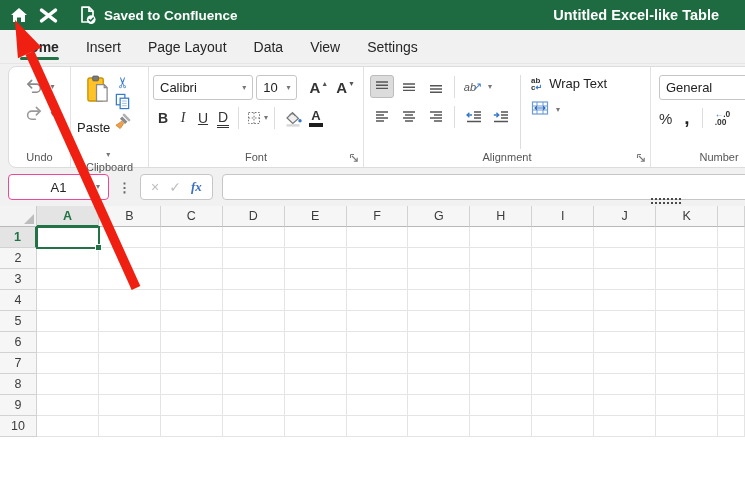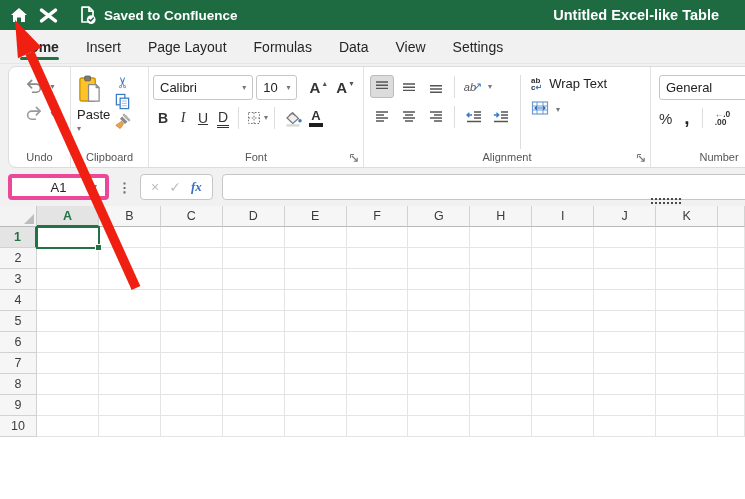--- a/index.html
+++ b/index.html
@@ -35,21 +35,21 @@
   .launcher{ position:absolute; right:4px; bottom:4px; cursor:pointer; display:flex; }
   .caret{ color:#777; font-size:8px; line-height:1; cursor:pointer; }
   .vsep{ width:1px; background:#ddd; align-self:center; }
 
   .g-undo{ width:62px; }
   .undo-col{ display:flex; flex-direction:column; gap:12px; margin:6px auto 0; }
   .ibtn{ display:flex; align-items:center; gap:6px; cursor:pointer; }
 
   .g-clip{ width:78px; }
   .clip-body{ display:flex; gap:4px; padding-left:6px; }
-  .paste{ display:flex; flex-direction:column; align-items:flex-start; gap:3px; font-size:13px;
+  .paste{ display:flex; flex-direction:column; align-items:flex-end; gap:16px; font-size:13px;
           color:#222; cursor:pointer; margin-top:2px; }
   .clip-col{ display:flex; flex-direction:column; gap:3px; align-items:center; margin-top:2px; }
   .clip-col>span{ cursor:pointer; display:flex; }
   .cut-glyph{ color:var(--blue); font-size:15px; transform:rotate(-90deg); line-height:1; }
 
   .g-font{ width:215px; }
   .font-body{ display:flex; flex-direction:column; gap:7px; padding:2px 4px 0; }
   .row{ display:flex; align-items:center; }
   .select{ display:flex; align-items:center; justify-content:space-between; background:#fff;
            border:1px solid #c6c6c6; border-radius:3px; height:25px; padding:0 6px; font-size:13px;
@@ -90,21 +90,21 @@
   .sel-gen{ width:102px; }
   .num-icons{ display:flex; align-items:center; gap:12px; }
   .pct{ font-size:15px; color:#333; cursor:pointer; }
   .comma{ font-size:19px; font-weight:800; color:#222; cursor:pointer; line-height:10px; }
   .dec{ display:flex; flex-direction:column; font-size:8.5px; line-height:8px; color:#333;
         cursor:pointer; font-weight:700; }
   .dec .arr{ color:var(--blue); }
 
   
   .fbar{ height:38px; background:#f1f1f1; display:flex; align-items:center; padding-left:8px; gap:9px; }
-  .namebox{ width:101px; height:26px; background:#fff; border:4px solid #ec4899; border-radius:4px;
+  .namebox{ width:101px; height:26px; background:#fff; border:1px solid #ec4899; border-radius:4px;
             display:flex; align-items:center; justify-content:center; font-size:13px; color:#222;
             position:relative; cursor:pointer; }
   .namebox .caret{ position:absolute; right:8px; }
   .dots{ color:#666; font-size:13px; font-weight:700; cursor:pointer; }
   .fxbox{ display:flex; align-items:center; gap:10px; background:#fff; border:1px solid #c6c6c6;
           border-radius:4px; height:26px; padding:0 10px; }
   .fx-x,.fx-ok{ color:#bdbdbd; font-size:14px; cursor:pointer; }
   .fx-fx{ color:#3b6fc4; font-style:italic; font-weight:700; font-size:13px;
           font-family:"Liberation Serif",serif; cursor:pointer; }
   .finput{ flex:1; height:26px; border:1px solid #c6c6c6; border-radius:4px; margin-right:-4px;
@@ -168,21 +168,20 @@
       <span>Saved to Confluence</span>
     </span>
     <span class="spacer"></span>
     <span class="doc-title">Untitled Excel-like Table</span>
   </header>
 
   <nav class="tabs">
       <div class="tab active">Home</div>
       <div class="tab">Insert</div>
       <div class="tab">Page Layout</div>
-      <div class="tab">Formulas</div>
       <div class="tab">Data</div>
       <div class="tab">View</div>
       <div class="tab">Settings</div>
     </nav>
 
   <section class="ribbon">
     <div class="panel">
 
       <div class="group g-undo">
         <div class="g-body">

